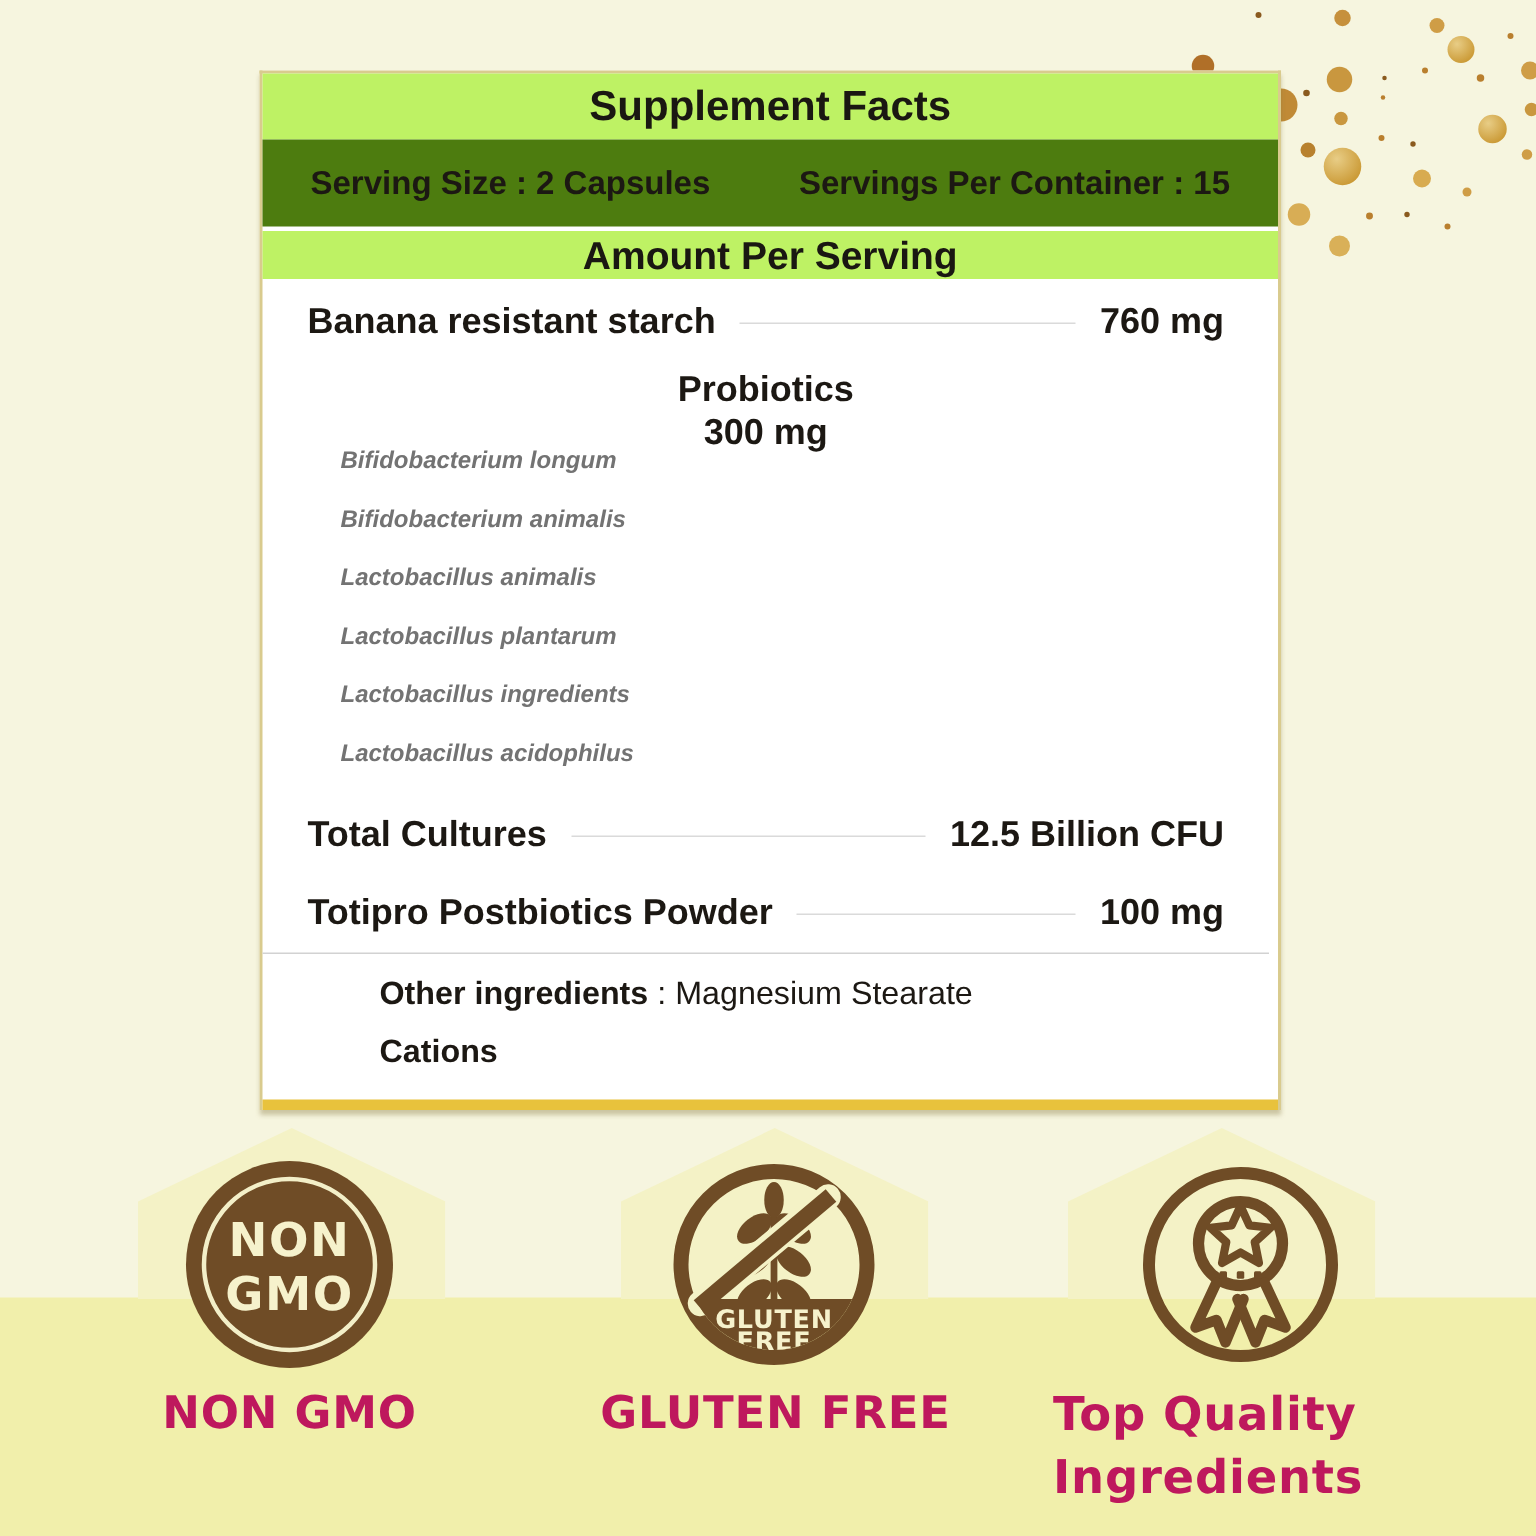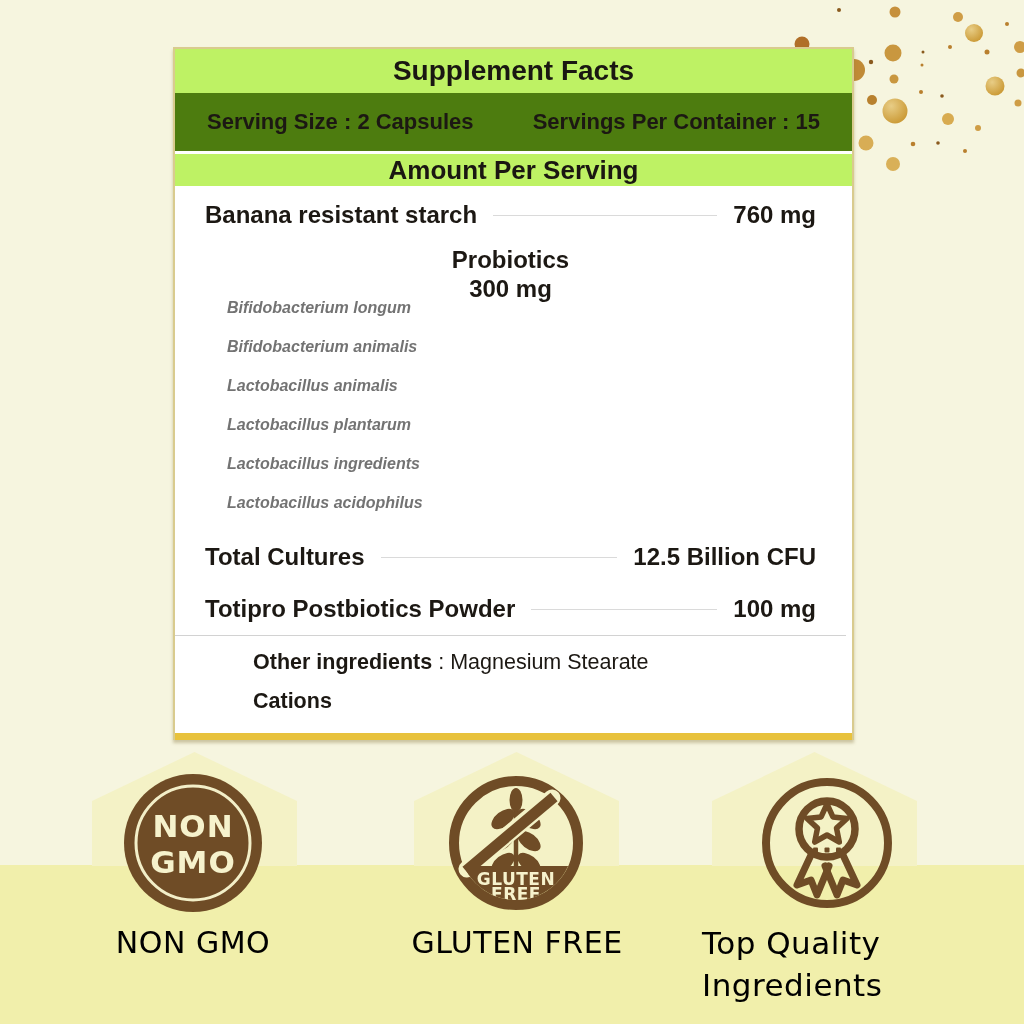--- a/index.html
+++ b/index.html
@@ -37,22 +37,22 @@
   .r3{margin-top:16px;text-align:center;}
   .r4{margin-top:14px;}
   .sep{margin:7px -30px 0 -30px;border-top:1.5px solid #D2D2D2;}
   .footnotes{padding:7px 0 12px 0;}
   .fn{height:39px;display:flex;align-items:center;font-size:21.5px;margin-left:48px;}
   .fn .lbl{font-weight:700;margin-right:6px;}
   .board-strip{height:7px;background:#E8C23C;}
 
   
   .badge-svg{position:absolute;z-index:2;}
-  .caption{position:absolute;z-index:2;color:#000000;font-family:"DejaVu Sans",sans-serif;
-    font-weight:normal;letter-spacing:.5px;white-space:nowrap;}
+  .caption{position:absolute;z-index:2;color:#be185d;font-family:"DejaVu Sans",sans-serif;
+    font-weight:bold;letter-spacing:.5px;white-space:nowrap;}
   .cap1{left:43px;top:925px;width:300px;text-align:center;font-size:30px;}
   .cap2{left:367px;top:925px;width:300px;text-align:center;font-size:30px;}
   .cap3{left:702px;top:922px;font-size:31px;line-height:42px;text-align:left;}
   .seal-text{font-family:"DejaVu Sans",sans-serif;font-weight:bold;fill:#F6F2CC;}
 </style>
 </head>
 <body>
 
 <div class="stage">
 

